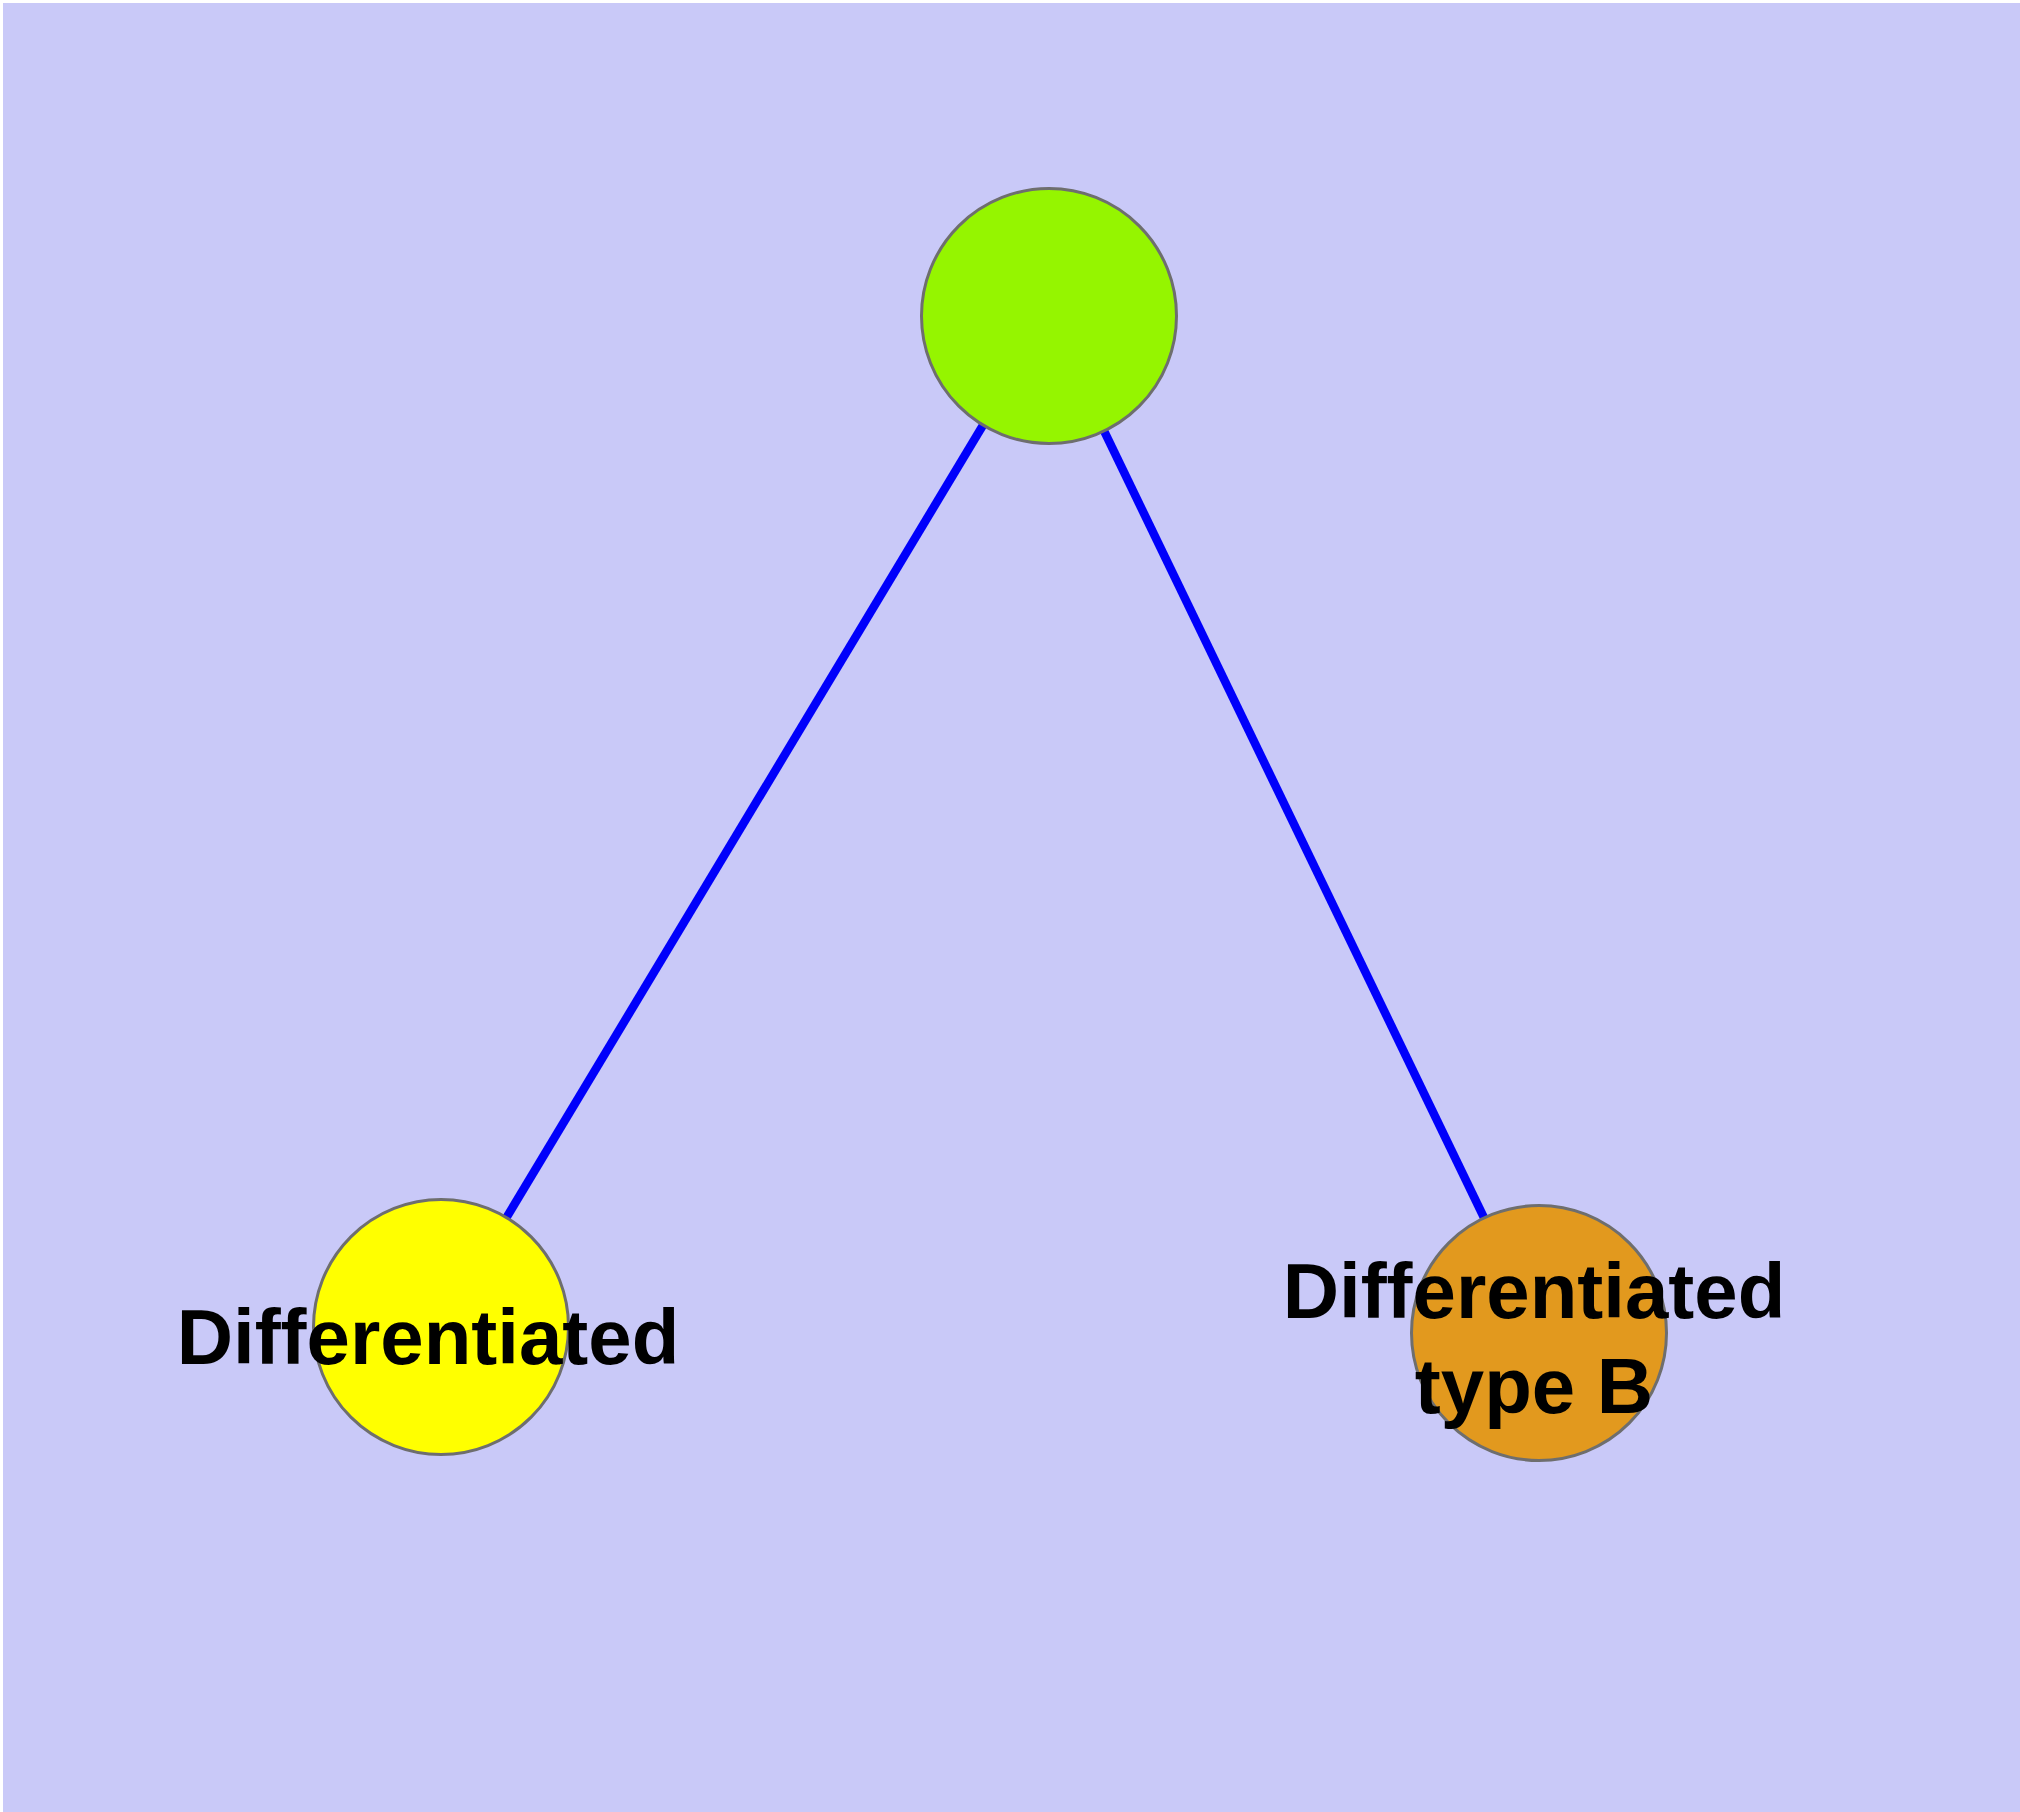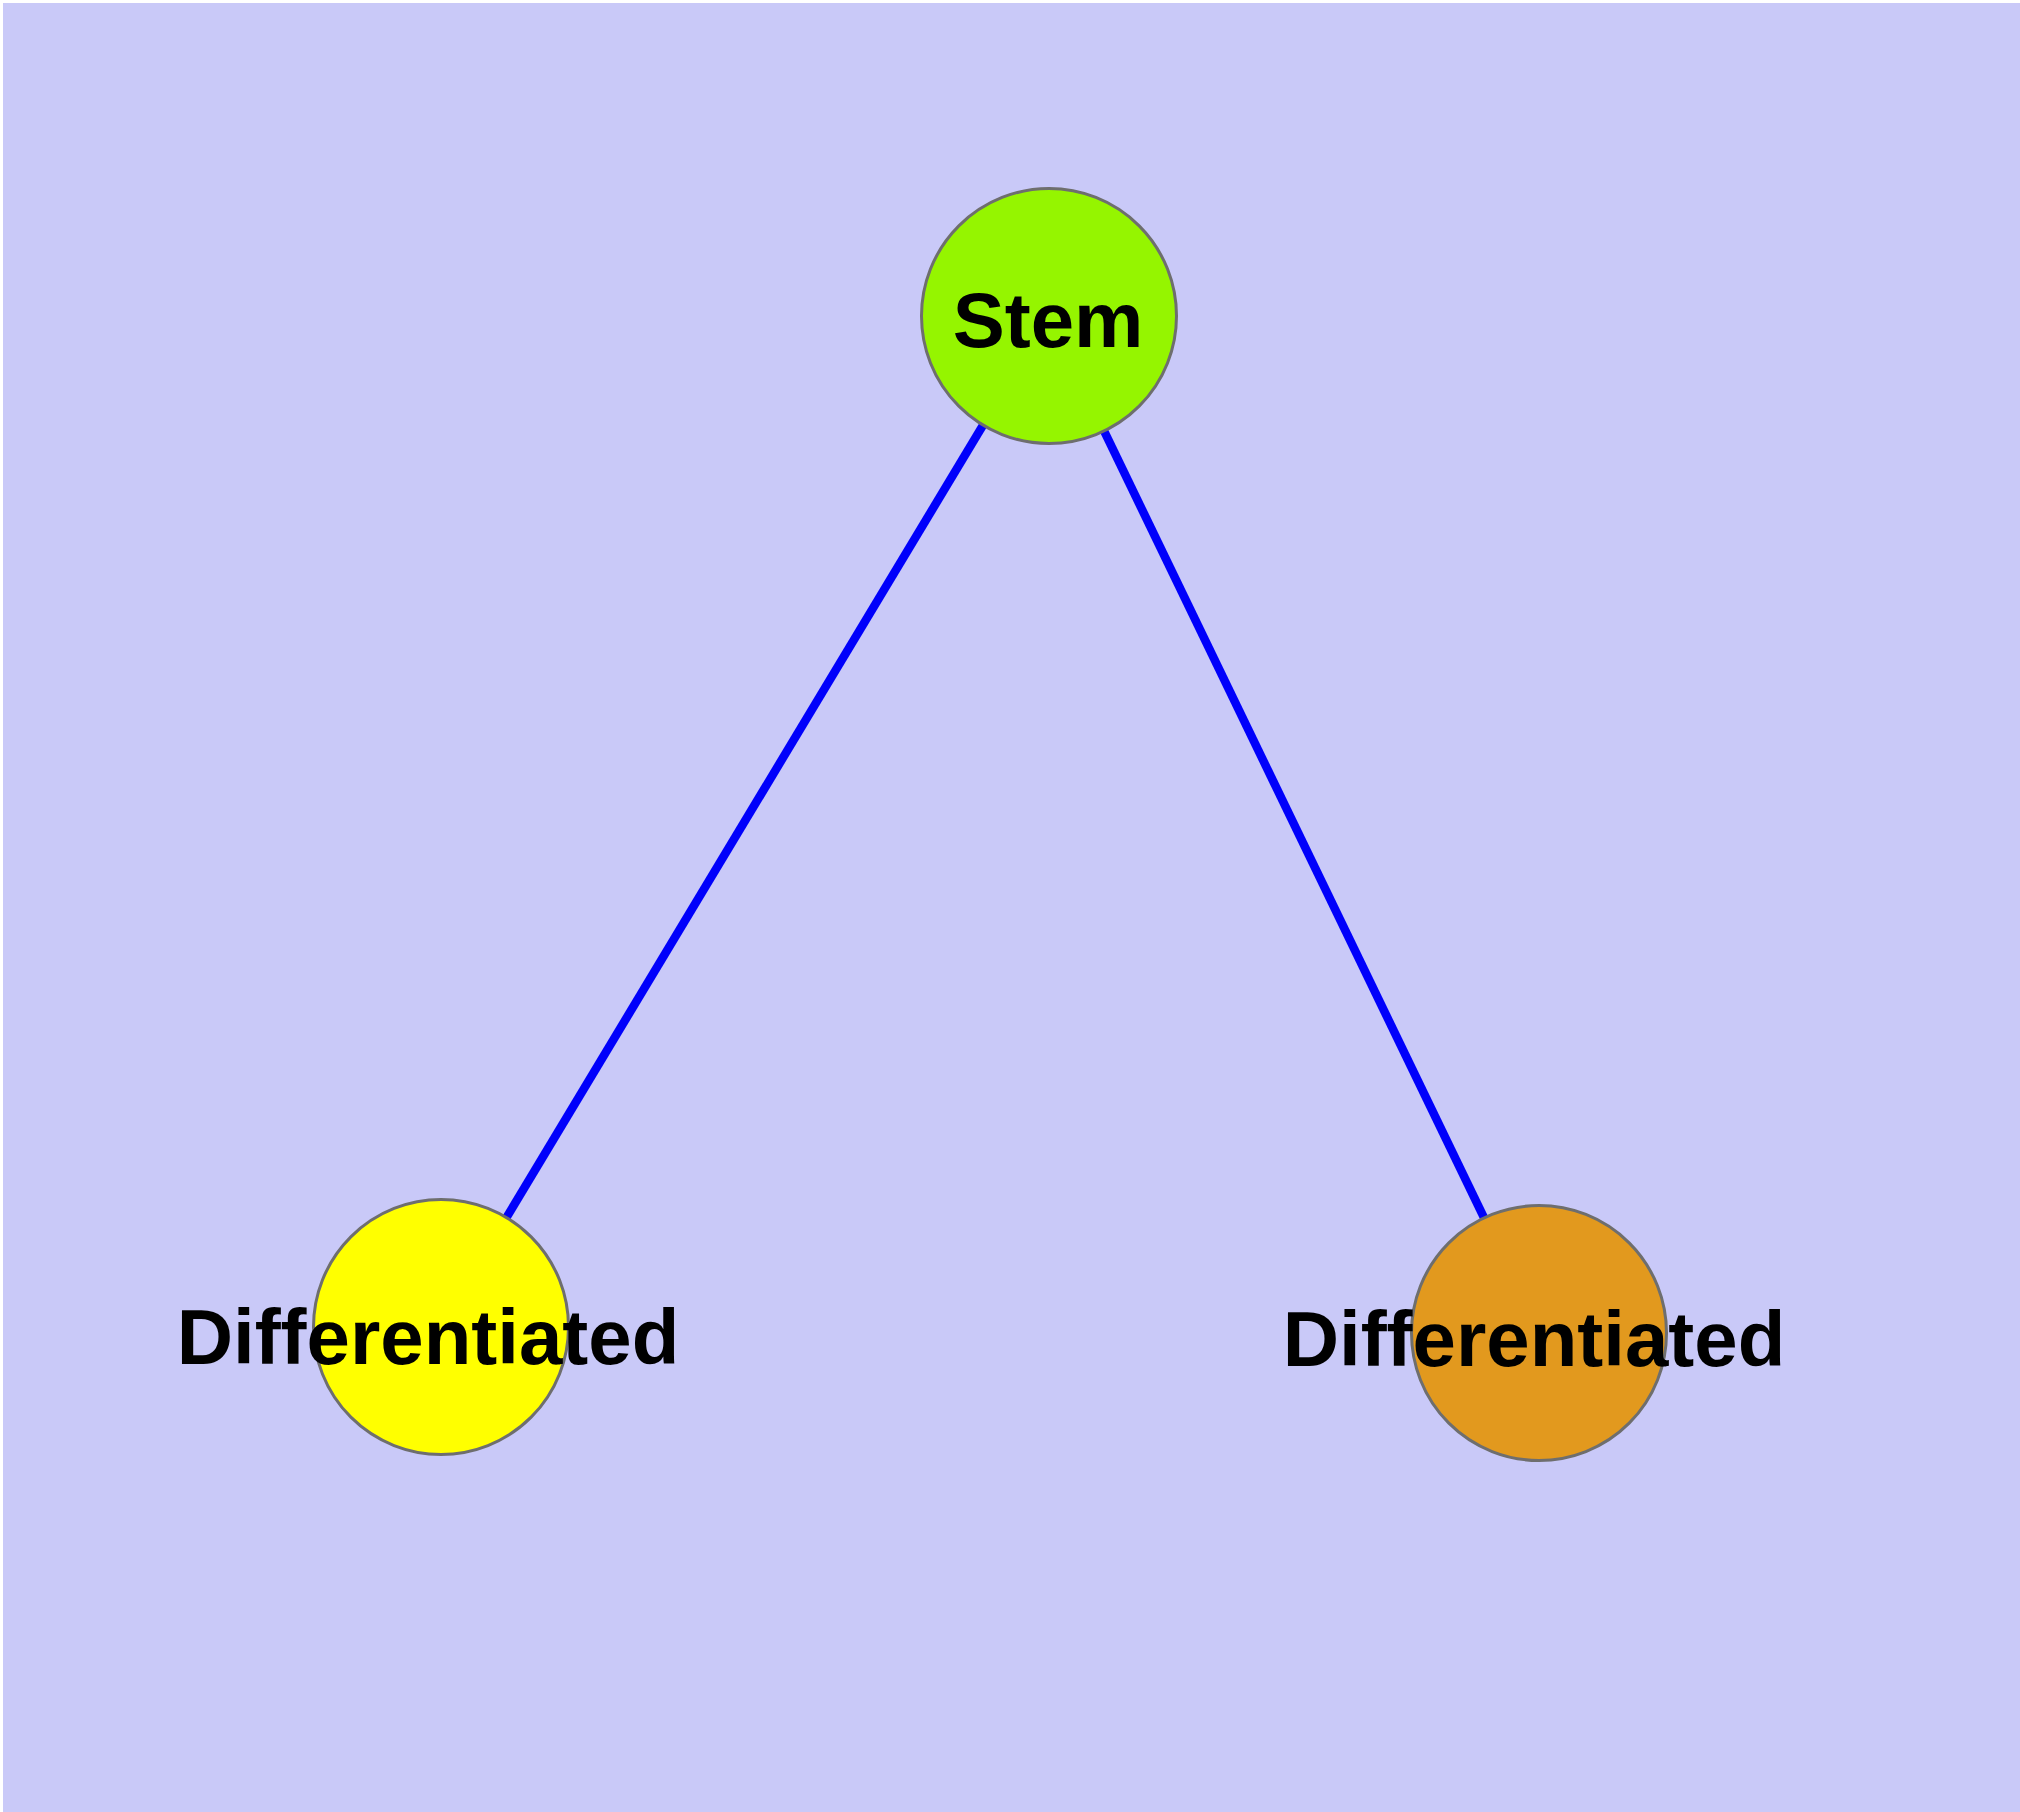--- a/index.html
+++ b/index.html
@@ -62,26 +62,24 @@
 
   <svg class="edge-layer" width="2021" height="1812" viewBox="0 0 2384 2138">
     <line x1="1237" y1="373" x2="520" y2="1565" stroke-width="10" stroke="#0000fb"></line>
     <line x1="1237" y1="373" x2="1816" y2="1572" stroke-width="10" stroke="#0000fb"></line>
   </svg>
 
   <div class="node node-stem" style="background-color: rgb(149, 245, 0);"></div>
   <div class="node node-type-a" style="background-color: rgb(255, 255, 0);"></div>
   <div class="node node-type-b" style="background-color: rgb(226, 153, 30);"></div>
 
-  <div class="node-label label-stem" style="color: rgb(0, 0, 0);">
-    <span class="label-line">Stem</span>
-  </div>
 
   <div class="node-label label-type-a" style="color: rgb(0, 0, 0);">
     <span class="label-line">Differentiated</span>
   </div>
 
   <div class="node-label label-type-b" style="color: rgb(0, 0, 0);">
     <span class="label-line">Differentiated</span>
+    <span class="label-line">type B</span>
   </div>
 
 </div>
 
 
 </body></html>

